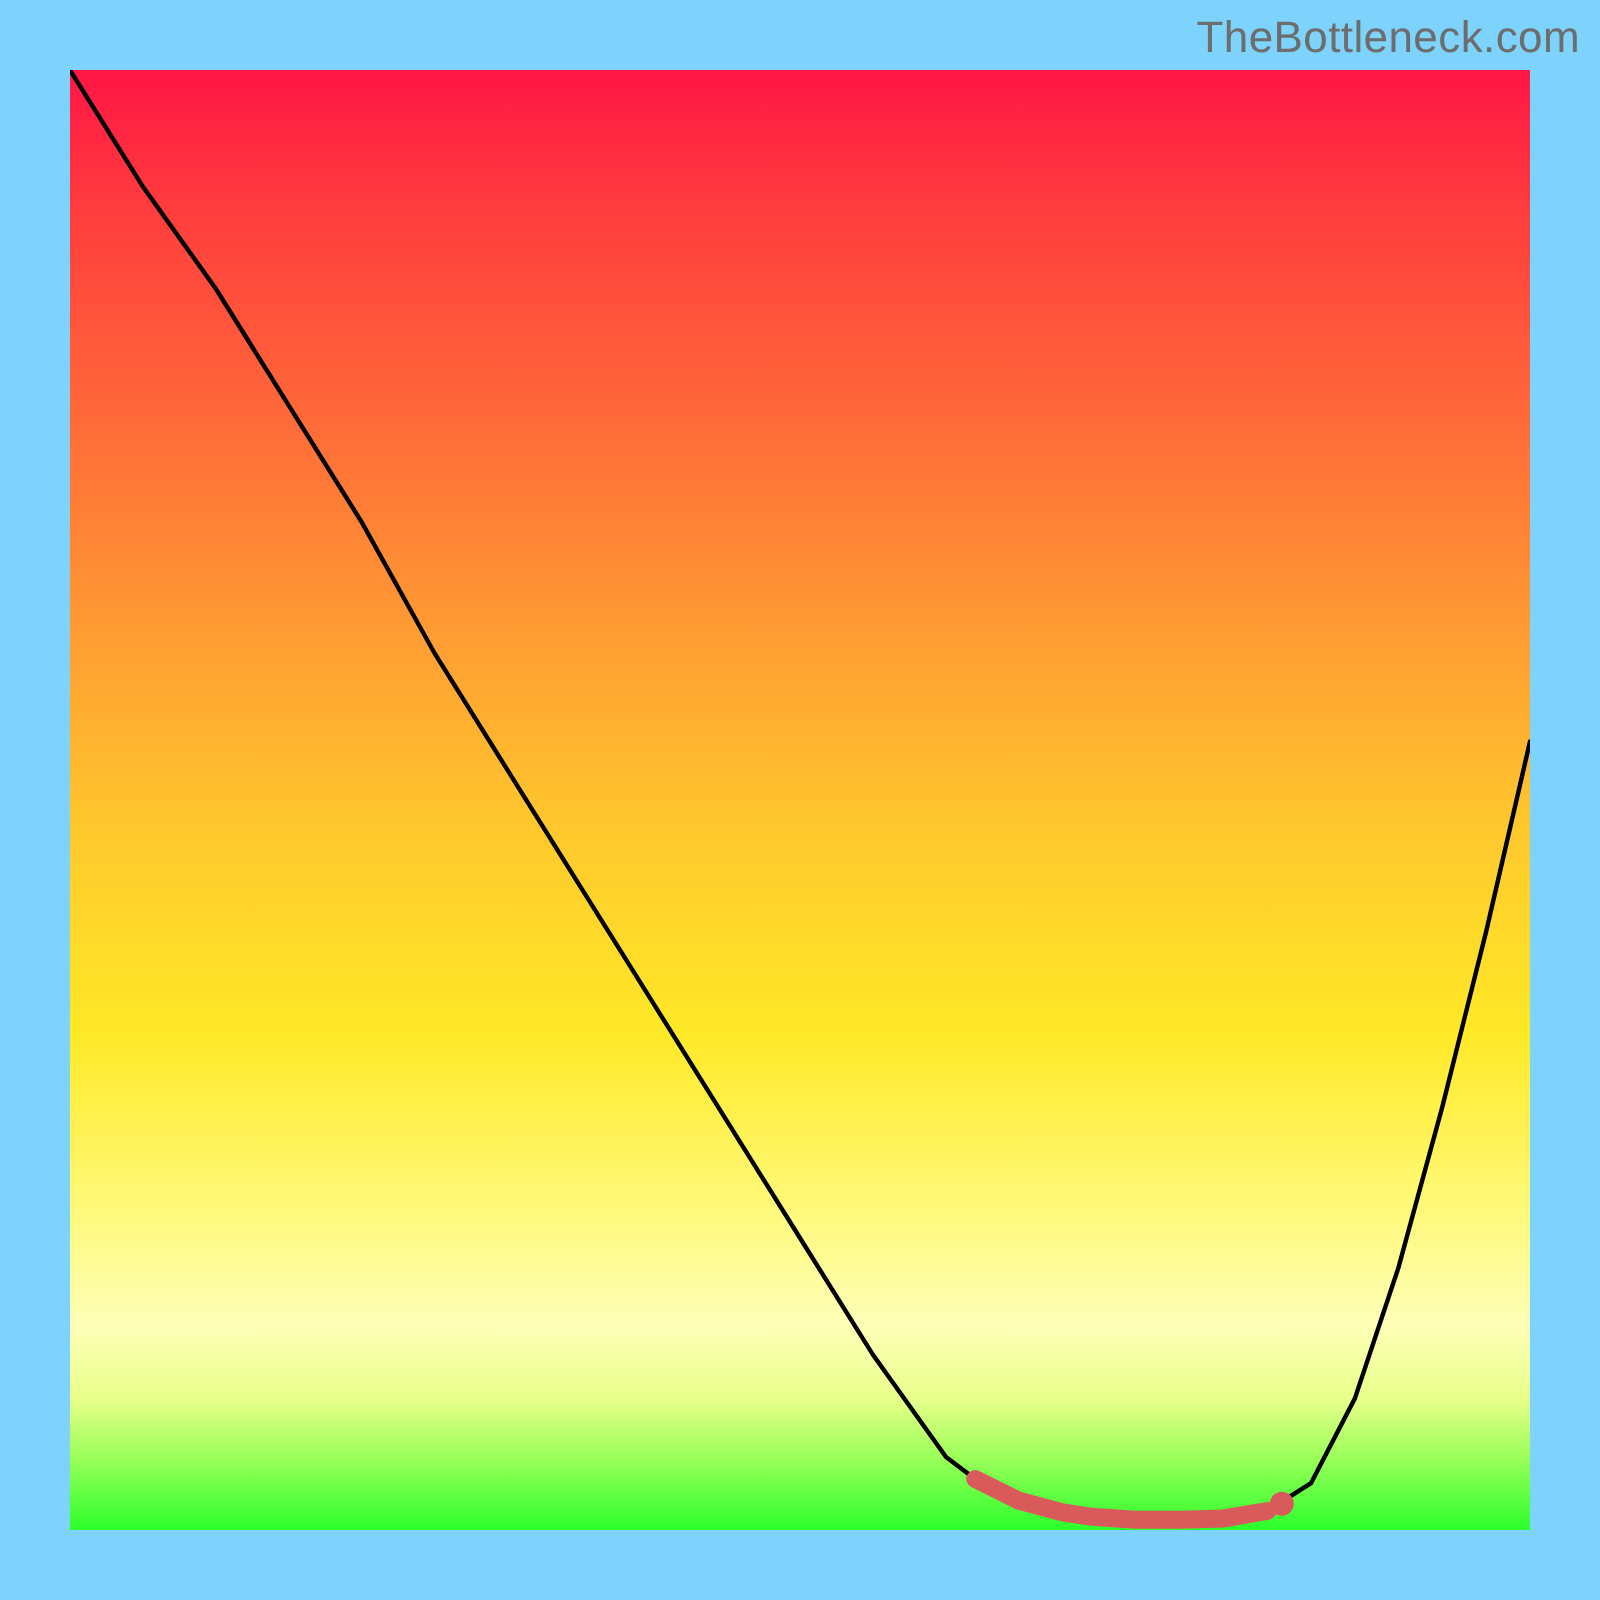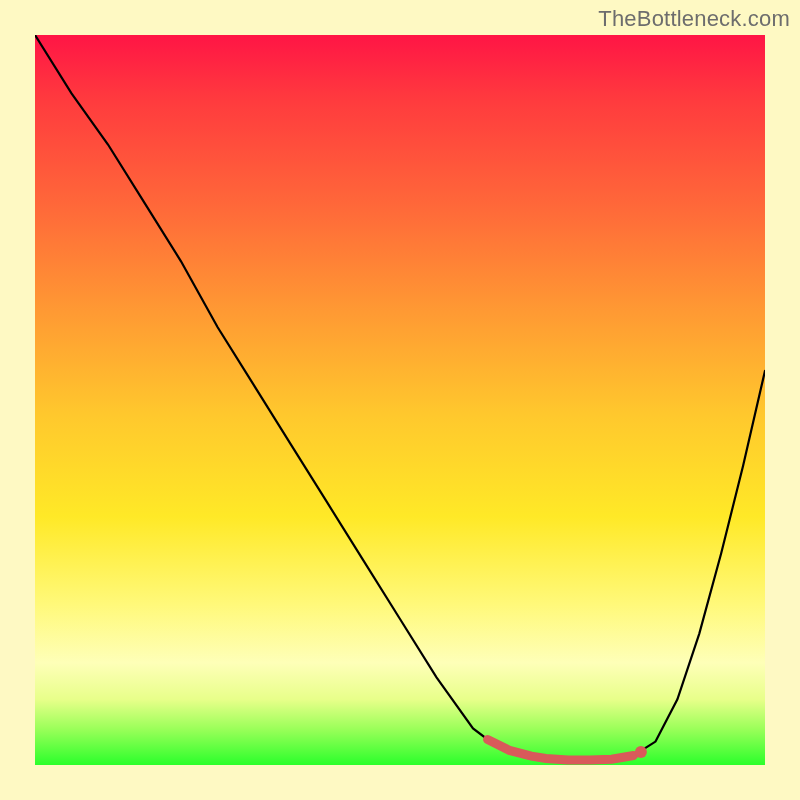--- a/index.html
+++ b/index.html
@@ -1,20 +1,20 @@
 <!DOCTYPE html>
 <html><head>
 <meta charset="utf-8">
 <style>
   * { margin: 0; padding: 0; box-sizing: border-box; }
   html, body { width: 800px; height: 800px; overflow: hidden; background: #000; }
   .container {
     width: 800px;
     height: 800px;
-    background: #fef9c3;
+    background: #7dd3fc;
     position: relative;
   }
   .watermark {
     position: absolute;
     top: 6px;
     right: 10px;
     color: #6d6d6d;
     font-family: Arial, Helvetica, sans-serif;
     font-size: 22px;
     font-weight: 500;

